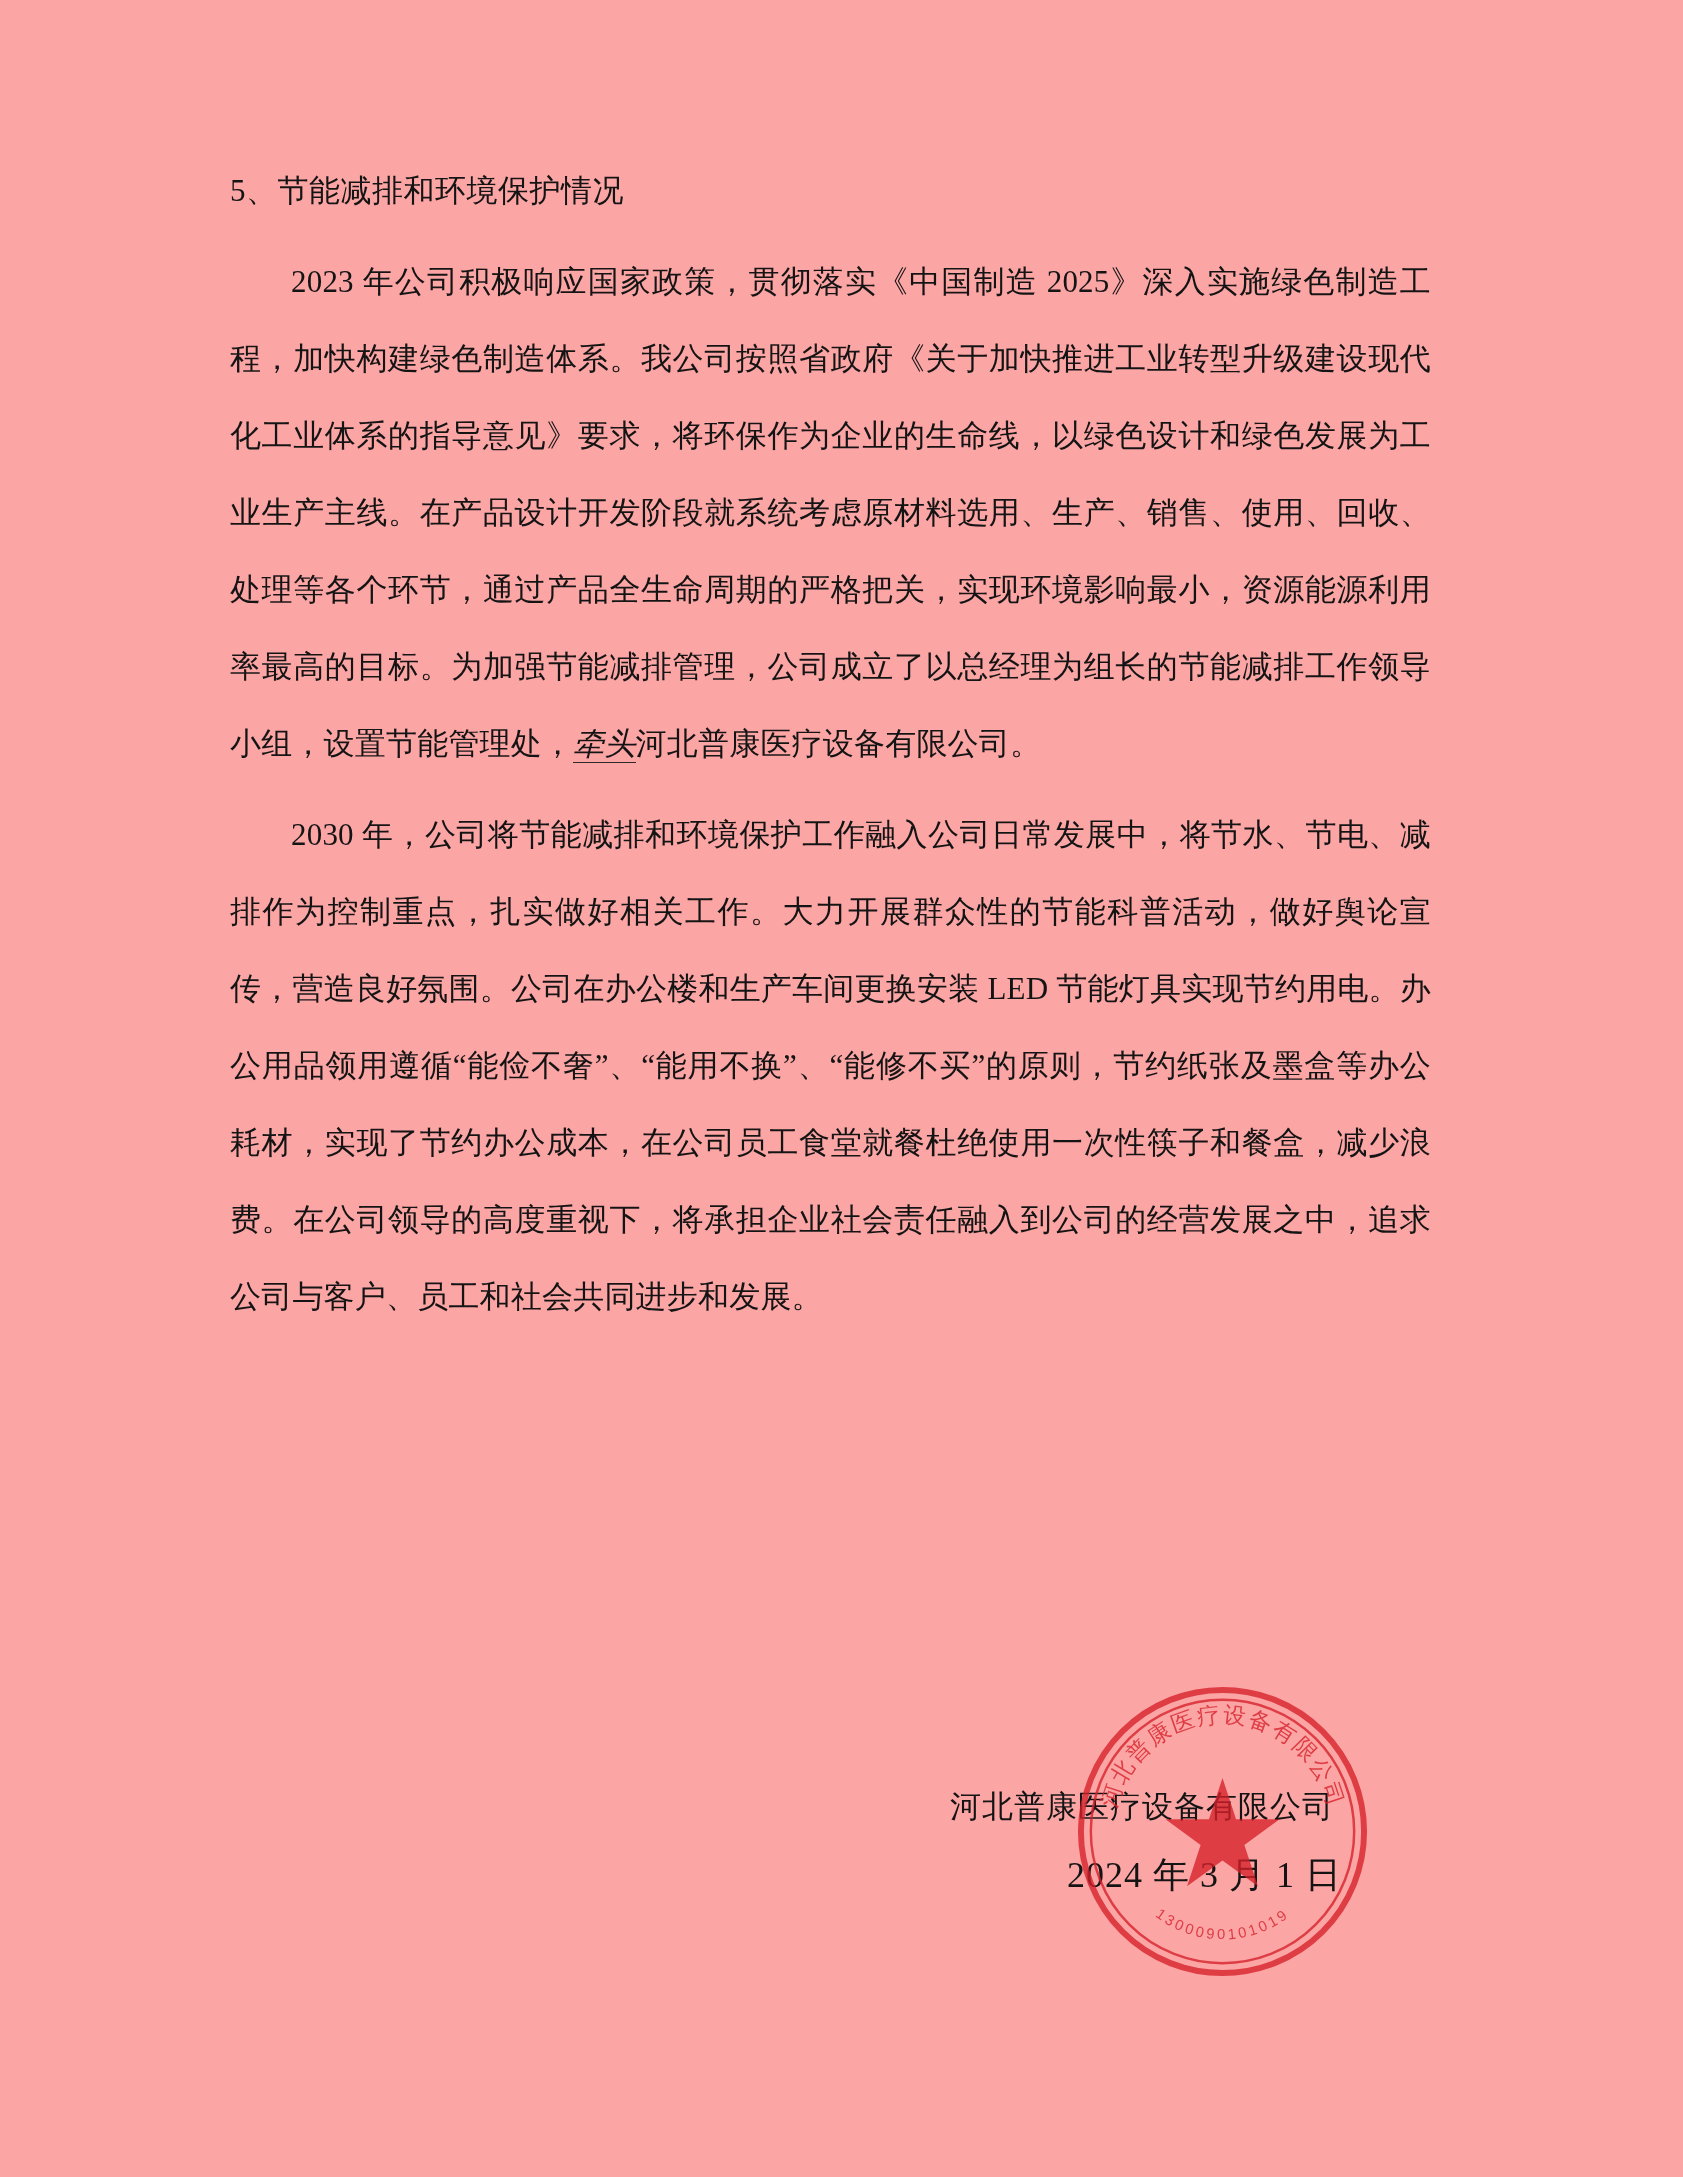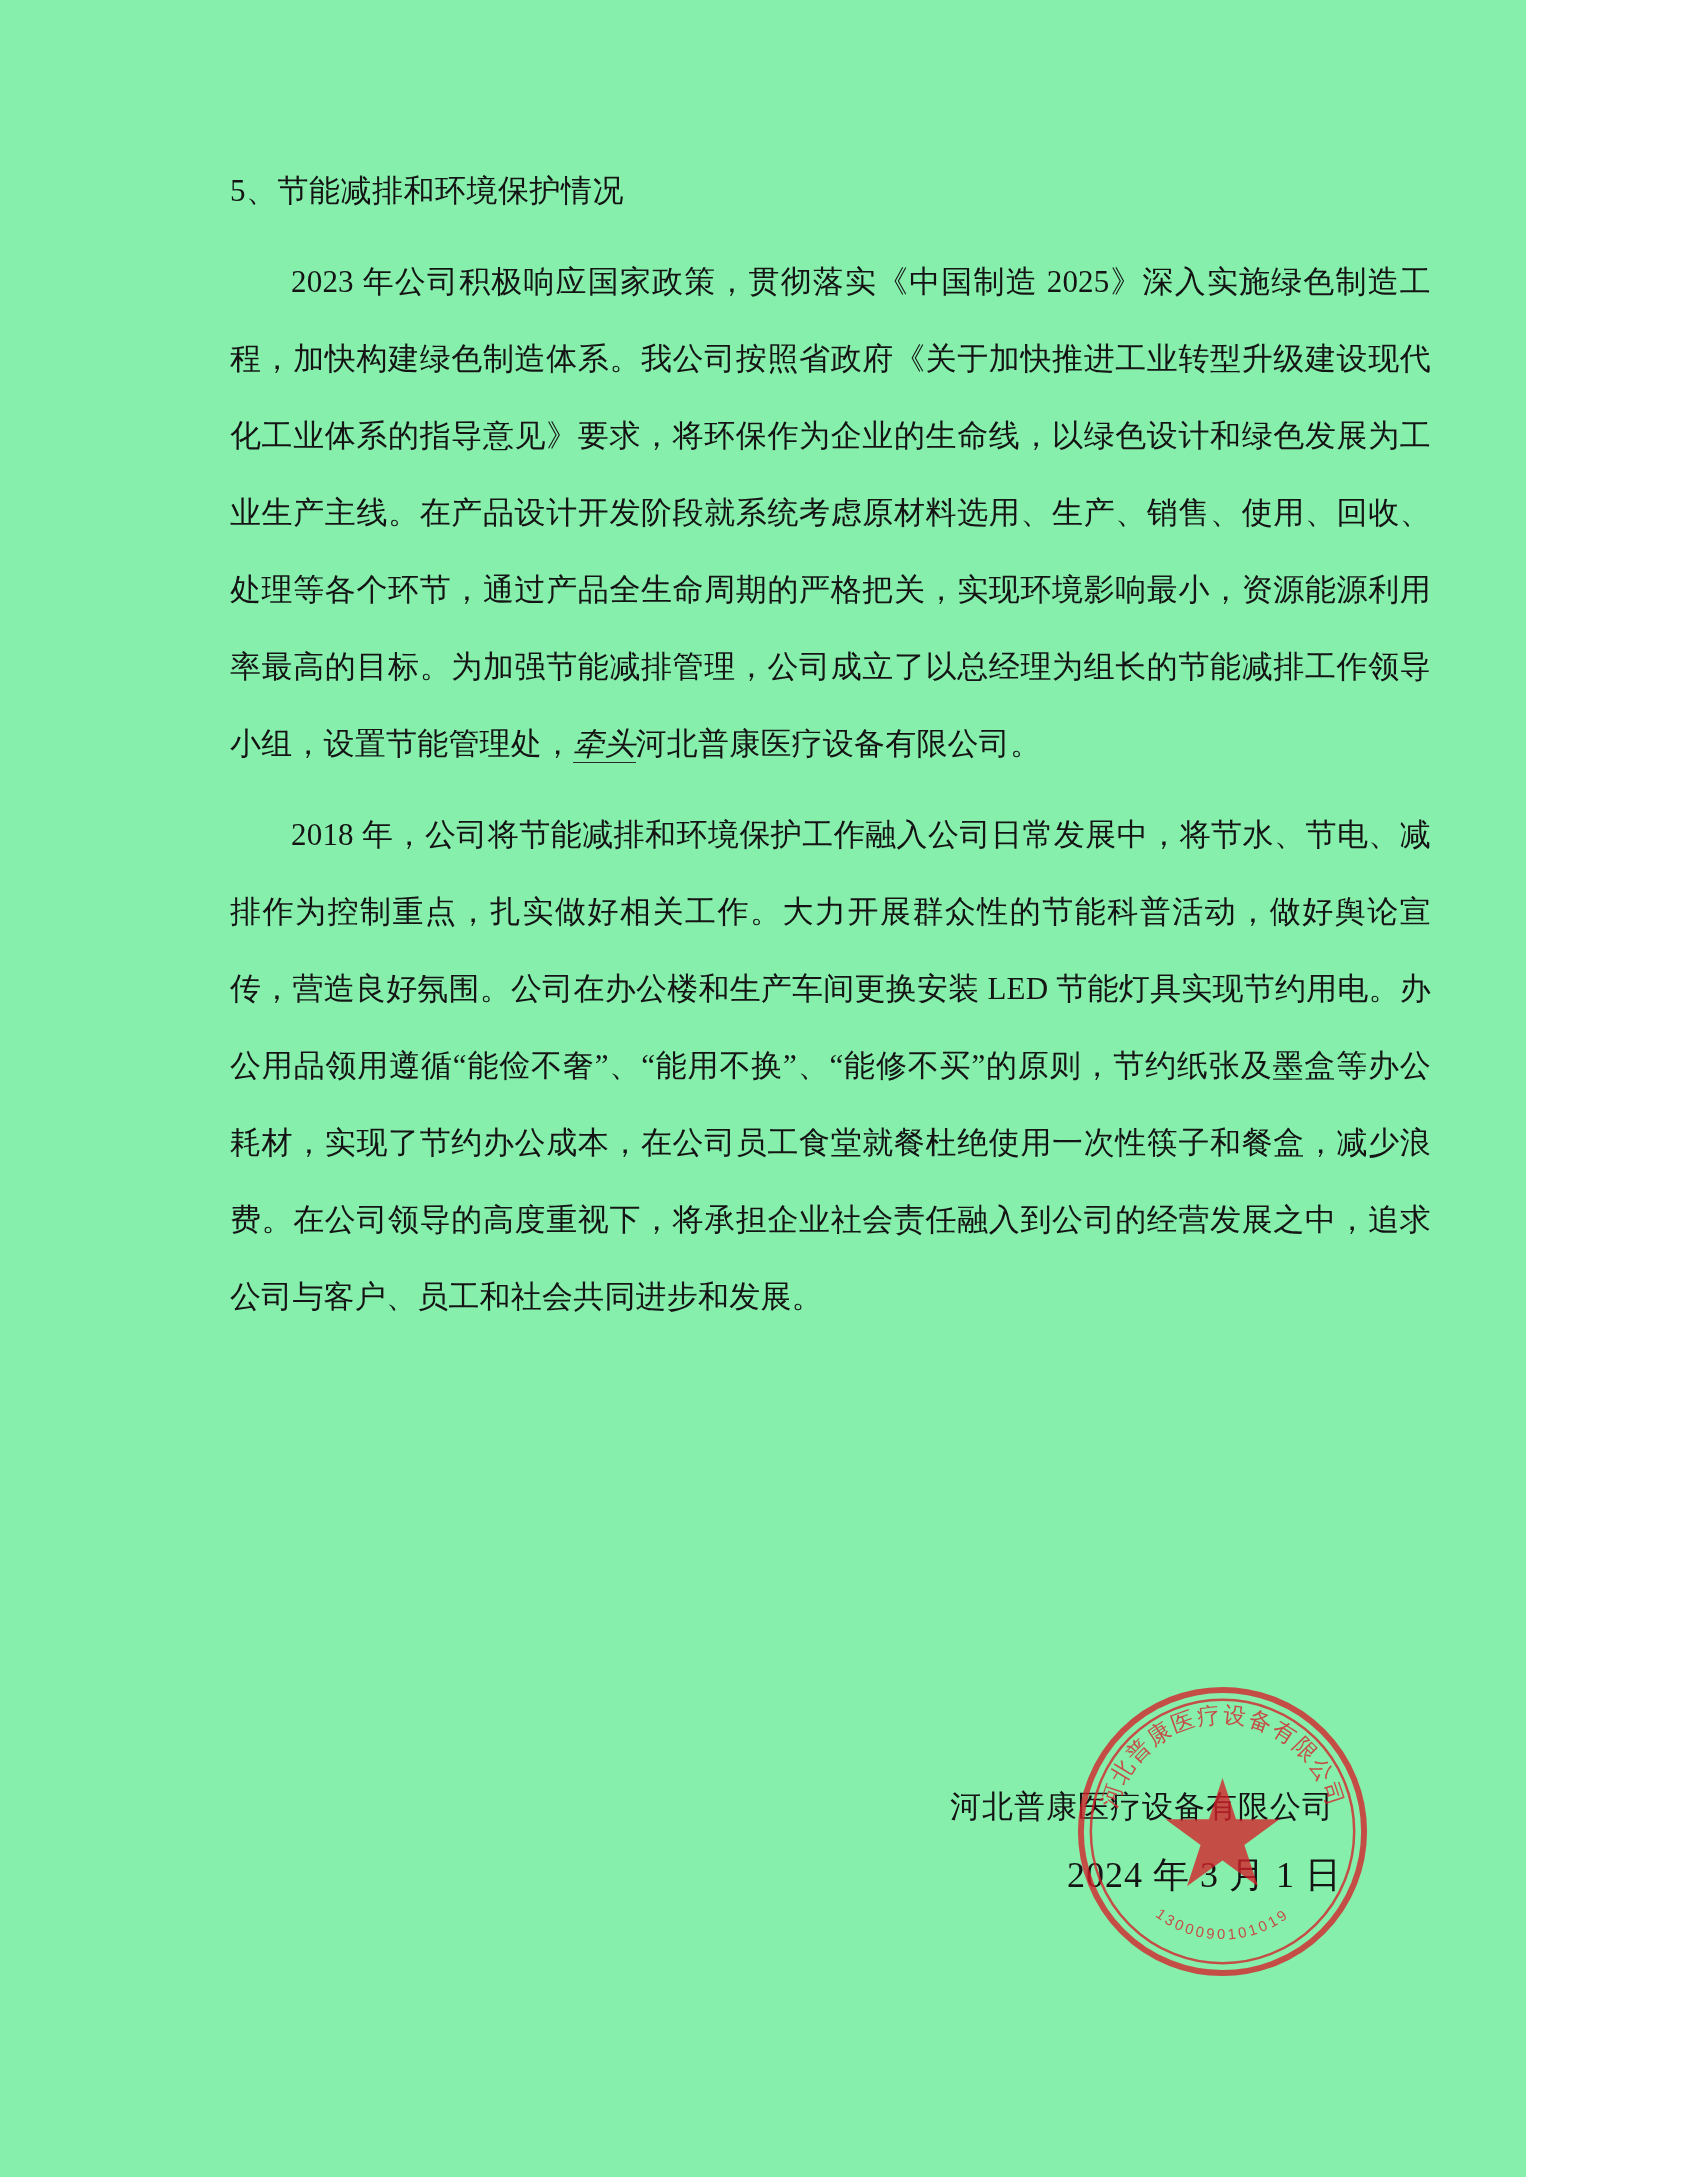--- a/index.html
+++ b/index.html
@@ -6,23 +6,23 @@
     margin: 0;
     padding: 0;
     background: #ffffff;
   }
   body {
     font-family: "Liberation Serif", "DejaVu Serif", serif;
     color: #1a1a1a;
   }
   .page {
     position: relative;
-    width: 1526px;
+    width: 1683px;
     height: 2177px;
-    background: #86efac;
+    background: #fca5a5;
     overflow: hidden;
   }
   .content {
     position: absolute;
     left: 230px;
     top: 168px;
     width: 1201px;
   }
   .heading {
     font-size: 31px;
@@ -118,21 +118,21 @@
 <body>
 
 <div class="page">
 
   <div class="content">
 
     <div class="heading">5、节能减排和环境保护情况</div>
 
     <p class="body-par"><span>2023 年公司积极响应国家政策，贯彻落实《中国制造 2025》深入实施绿色制造工程，加快构建绿色制造体系。我公司按照省政府《关于加快推进工业转型升级建设现代化工业体系的指导意见》要求，将环保作为企业的生命线，以绿色设计和绿色发展为工业生产主线。在产品设计开发阶段就系统考虑原材料选用、生产、销售、使用、回收、处理等各个环节，通过产品全生命周期的严格把关，实现环境影响最小，资源能源利用率最高的目标。为加强节能减排管理，公司成立了以总经理为组长的节能减排工作领导小组，设置节能管理处，</span><span class="underline-word">牵头</span><span>河北普康医疗设备有限公司。</span></p>
 
-    <p class="body-par">2018 年，公司将节能减排和环境保护工作融入公司日常发展中，将节水、节电、减排作为控制重点，扎实做好相关工作。大力开展群众性的节能科普活动，做好舆论宣传，营造良好氛围。公司在办公楼和生产车间更换安装 LED 节能灯具实现节约用电。办公用品领用遵循“能俭不奢”、“能用不换”、“能修不买”的原则，节约纸张及墨盒等办公耗材，实现了节约办公成本，在公司员工食堂就餐杜绝使用一次性筷子和餐盒，减少浪费。在公司领导的高度重视下，将承担企业社会责任融入到公司的经营发展之中，追求公司与客户、员工和社会共同进步和发展。</p>
+    <p class="body-par">2030 年，公司将节能减排和环境保护工作融入公司日常发展中，将节水、节电、减排作为控制重点，扎实做好相关工作。大力开展群众性的节能科普活动，做好舆论宣传，营造良好氛围。公司在办公楼和生产车间更换安装 LED 节能灯具实现节约用电。办公用品领用遵循“能俭不奢”、“能用不换”、“能修不买”的原则，节约纸张及墨盒等办公耗材，实现了节约办公成本，在公司员工食堂就餐杜绝使用一次性筷子和餐盒，减少浪费。在公司领导的高度重视下，将承担企业社会责任融入到公司的经营发展之中，追求公司与客户、员工和社会共同进步和发展。</p>
 
   </div>
 
   <div class="signature">
     <div class="sig-company">河北普康医疗设备有限公司</div>
     <div class="sig-date">2024 年  3 月  1 日</div>
   </div>
 
   <div class="seal">
     <svg viewBox="0 0 300 300" xmlns="http://www.w3.org/2000/svg" aria-hidden="true">

